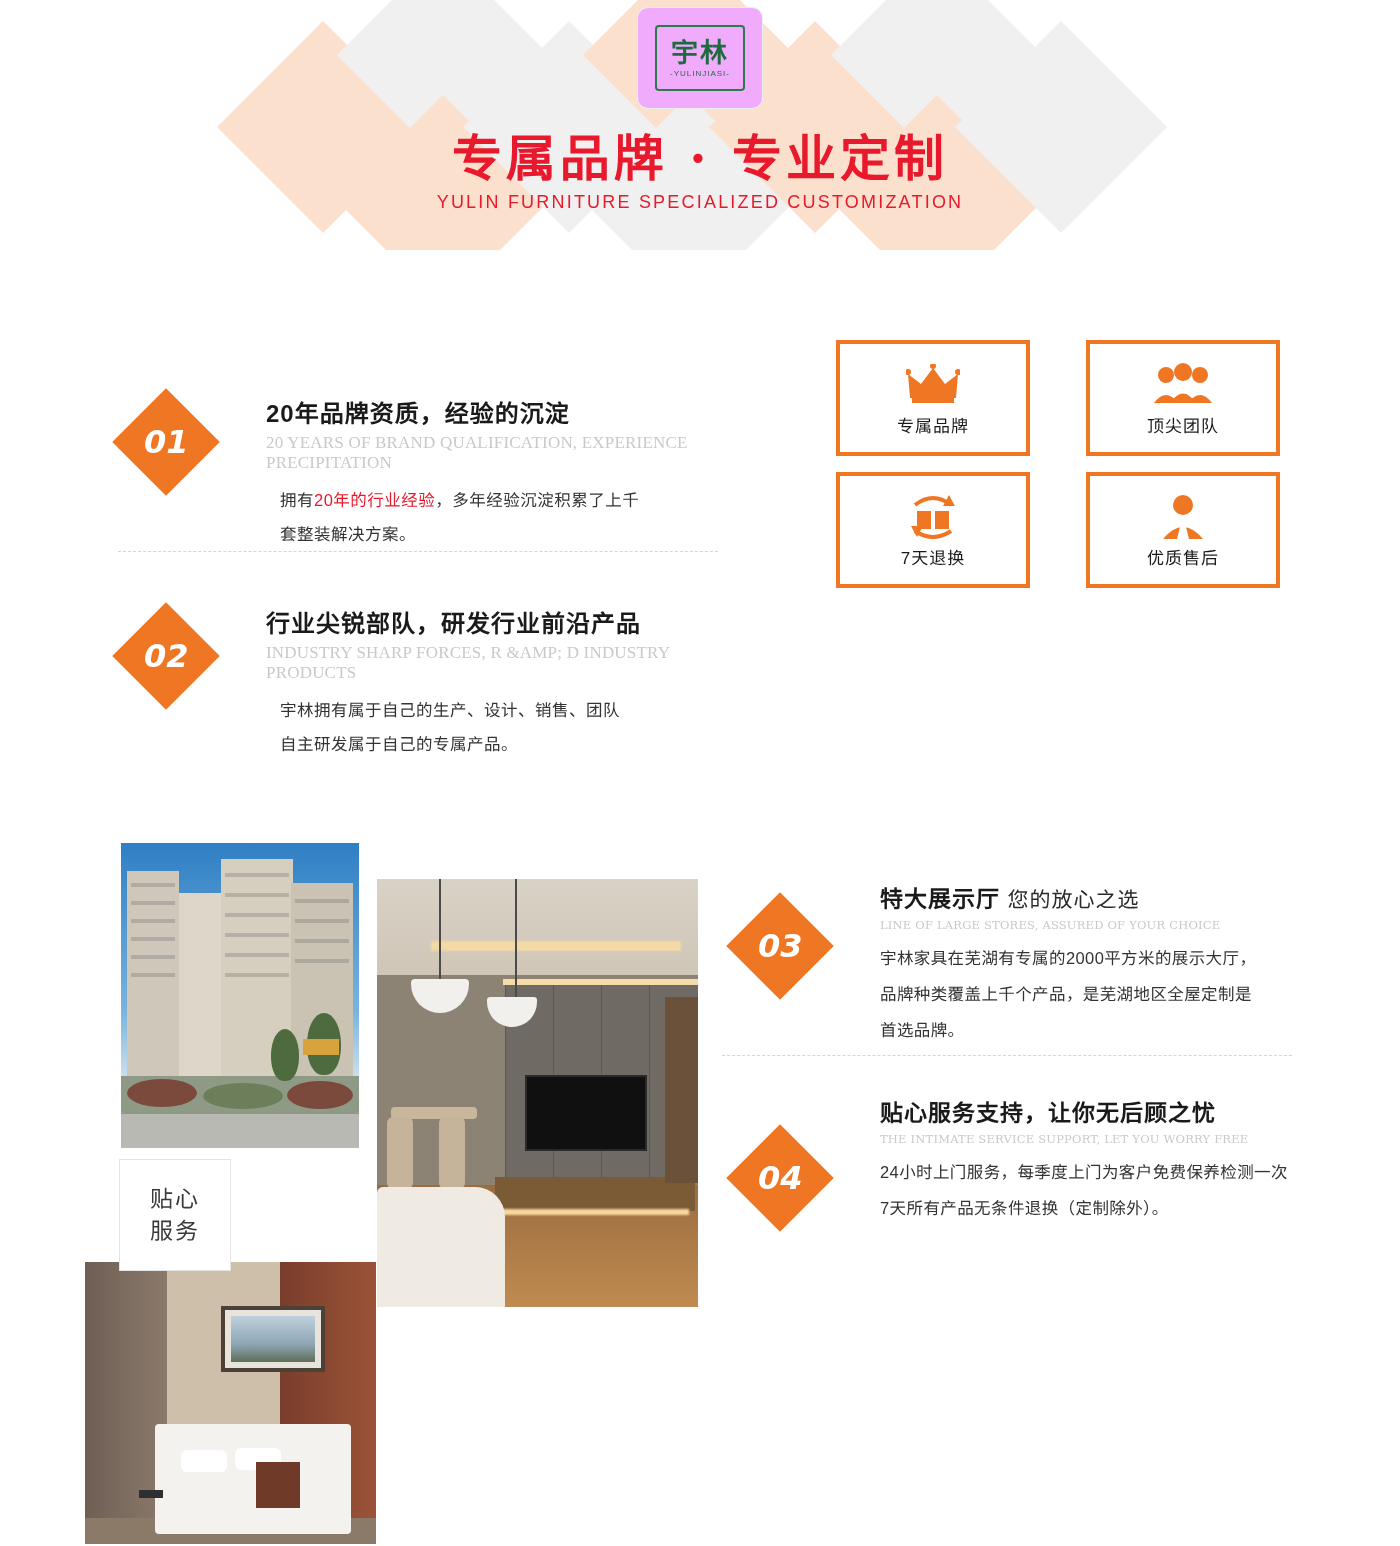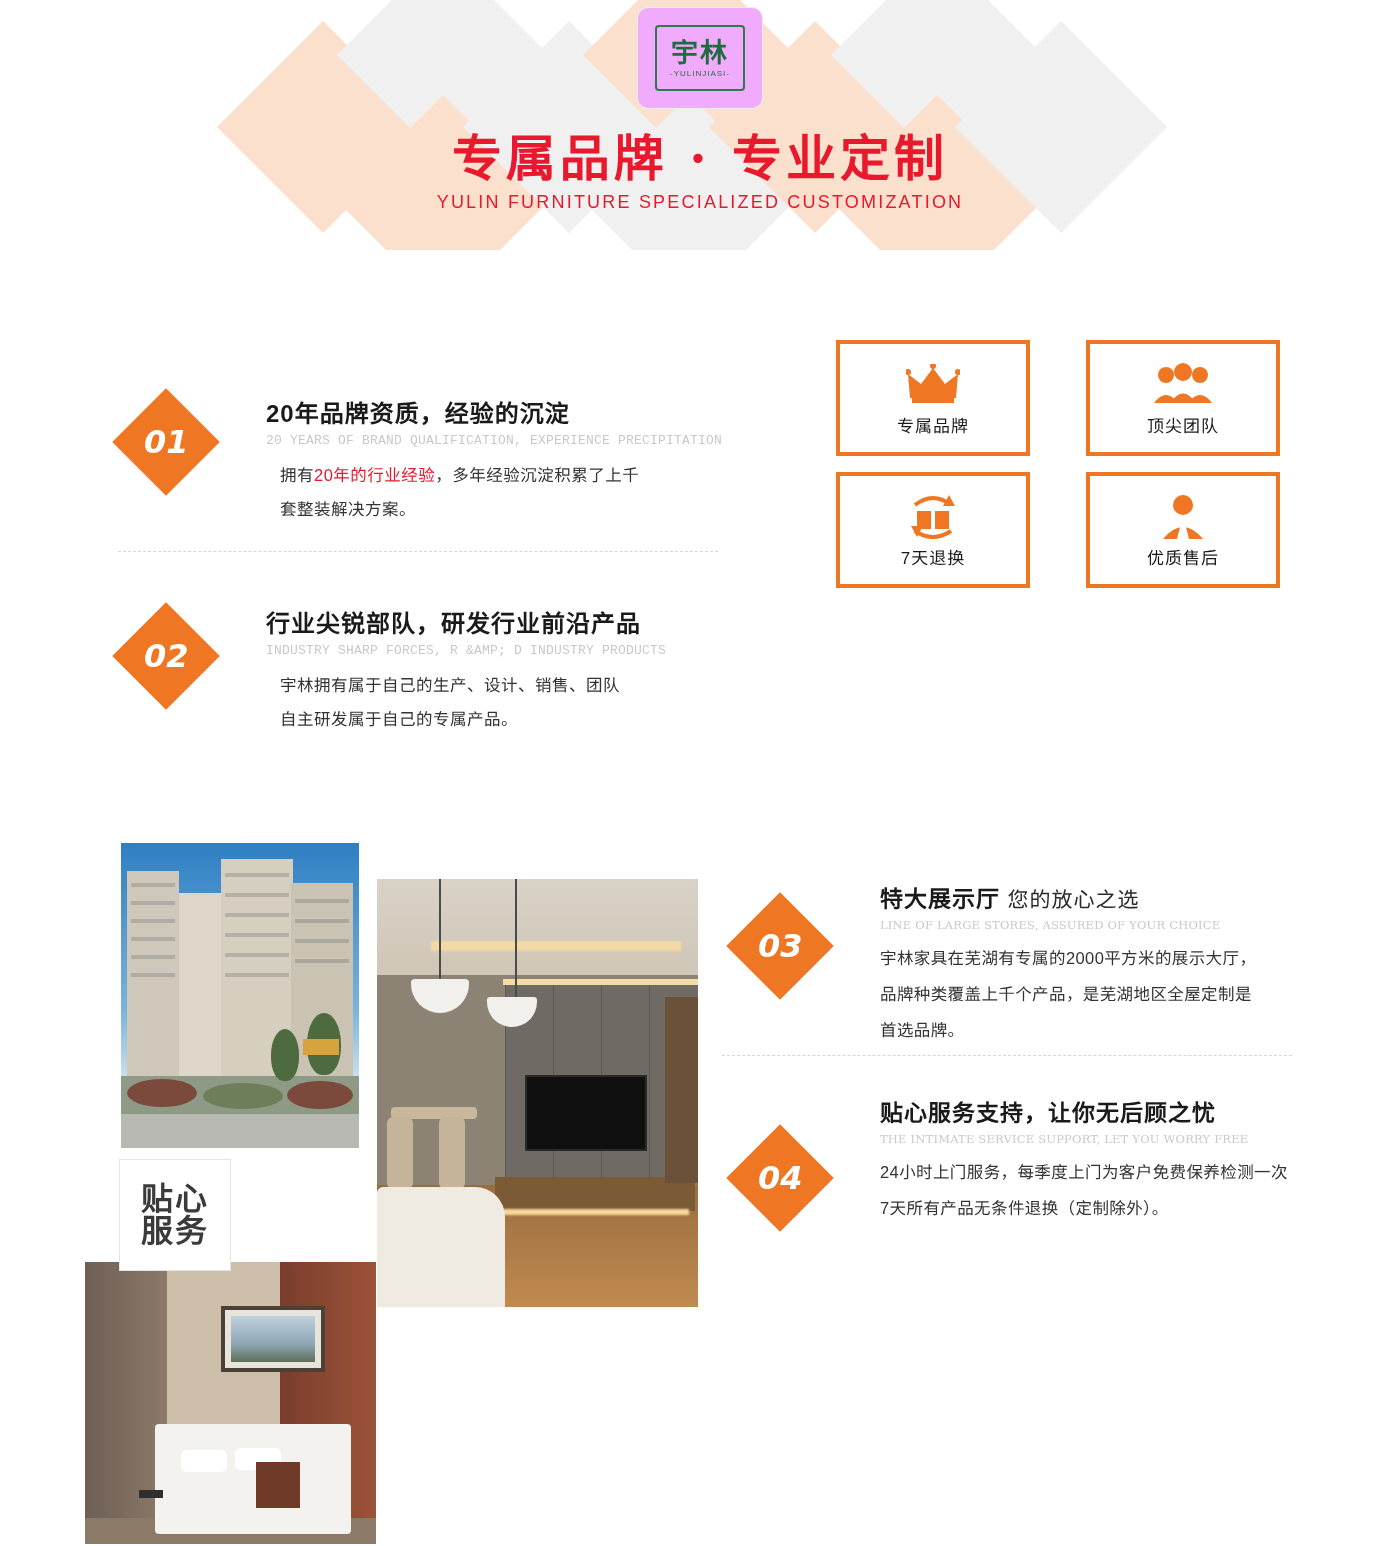--- a/index.html
+++ b/index.html
@@ -130,22 +130,22 @@
     font-family: "DejaVu Sans", sans-serif;
     font-style: italic;
   }
   .blk-title {
     font-size: 24px;
     font-weight: bold;
     color: #1a1a1a;
     letter-spacing: 1px;
   }
   .blk-sub {
-    font-family: Liberation Mono, monospace;
-    font-size: 13px;
+    font-family: Liberation Serif, serif;
+    font-size: 17px;
     color: #c9c9c9;
     letter-spacing: 0.2px;
     margin-top: 4px;
   }
   .blk-body {
     font-size: 16.5px;
     color: #333333;
     line-height: 34px;
     margin-top: 10px;
     letter-spacing: 0.5px;
@@ -207,22 +207,22 @@
     height: 104px;
     border: 3px solid #ffffff;
     background: #ffffff;
     box-shadow: 0 0 0 1px #e4e4e4;
     display: flex;
     align-items: center;
     justify-content: center;
     z-index: 6;
   }
   .badge-service .txt {
-    font-size: 32px;
-    font-weight: bold;
+    font-size: 23px;
+    font-weight: normal;
     color: #3a3a3a;
     line-height: 32px;
     text-align: center;
     letter-spacing: 2px;
   }
 
   
   .bld-sky { position:absolute; inset:0; background: linear-gradient(#2f7fc4, #79b4dd 55%, #cfe2ef 78%, #cfd4d0 100%); }
   .bld-tower { position:absolute; background:#d8d2c4; }
   .bld-win { position:absolute; background: rgba(120,120,120,0.35); }

